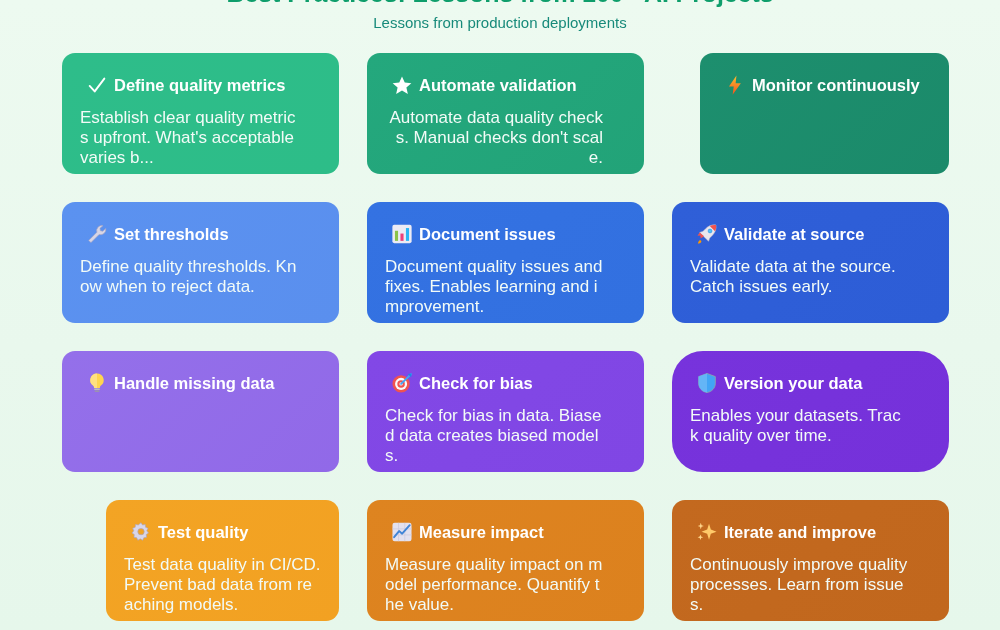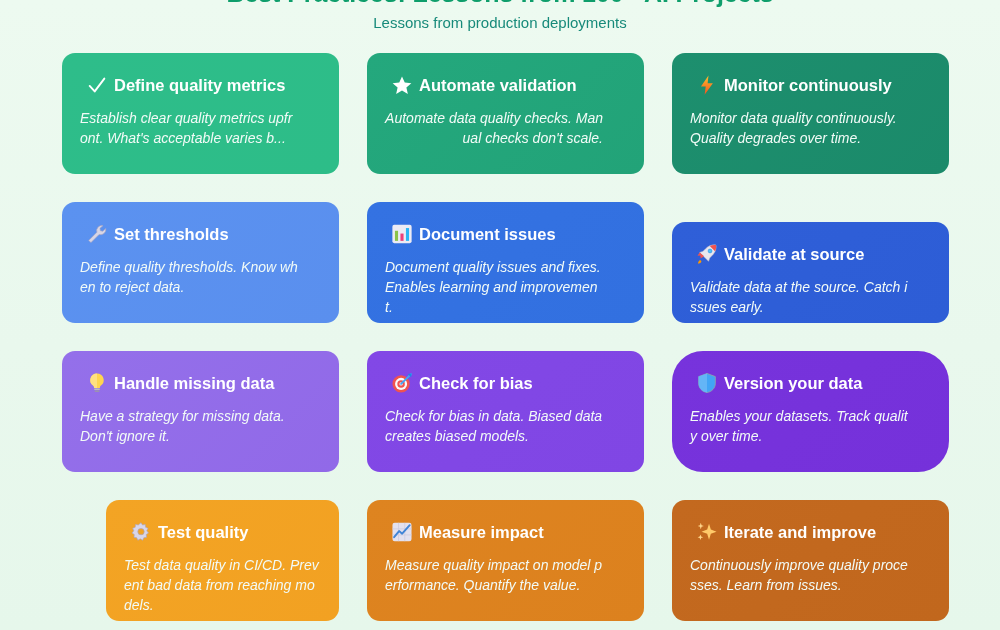--- a/index.html
+++ b/index.html
@@ -95,26 +95,25 @@
 
   .card-title {
     font-size: 16.5px;
     font-weight: bold;
     line-height: 20px;
     color: #ffffff;
     white-space: nowrap;
   }
 
   .card-body {
-    font-size: 14px;
+    font-size: 17px;
     line-height: 20px;
     color: #f2fbf7;
     word-break: break-all;
     max-width: 218px;
-    font-style: italic;
   }
 </style>
 </head>
 <body>
 
 <div class="page-bg"></div>
 
 <div class="page">
 
   <div class="header">
@@ -138,36 +137,35 @@
         <div class="card-head">
           <span class="card-icon">
             <svg width="22" height="22" viewBox="0 0 24 24">
               <path d="M12 2.6 L15 9.3 L22.2 10 L16.8 14.8 L18.4 21.8 L12 18.1 L5.6 21.8 L7.2 14.8 L1.8 10 L9 9.3 Z" fill="#ffffff"></path>
             </svg>
           </span>
           <span class="card-title">Automate validation</span>
         </div>
         <div class="card-body">Automate data quality checks. Manual checks don't scale.</div>
       </div>
-      <div class="card" style="background: linear-gradient(135deg, rgb(29, 143, 110) 0%, rgb(27, 138, 106) 100%);">
+      <div class="card" style="background: linear-gradient(135deg, rgb(29, 143, 110) 0%, rgb(27, 138, 106) 100%); margin-left: 28px;">
         <div class="card-head">
           <span class="card-icon">
             <svg width="22" height="22" viewBox="0 0 24 24">
               <defs>
                 <linearGradient id="gBolt" x1="0" y1="0" x2="0" y2="1">
                   <stop offset="0" stop-color="#fbc02d"></stop>
                   <stop offset="1" stop-color="#f4511e"></stop>
                 </linearGradient>
               </defs>
               <path d="M13.6 1.5 L5.4 13.6 H10.6 L9.4 22.5 L18.4 10 H12.7 Z" fill="url(#gBolt)"></path>
             </svg>
           </span>
           <span class="card-title">Monitor continuously</span>
         </div>
-        <div class="card-body">Monitor data quality continuously. Quality degrades over time.</div>
       </div>
       <div class="card" style="background: linear-gradient(135deg, rgb(91, 146, 240) 0%, rgb(90, 143, 238) 100%);">
         <div class="card-head">
           <span class="card-icon">
             <svg width="22" height="22" viewBox="0 0 24 24">
               <path d="M18.5 2.9a5.6 5.6 0 0 0-6.6 7.2L3 19l2.4 2.4 8.9-8.9a5.6 5.6 0 0 0 7.2-6.6l-3.1 3.1-2.7-.5-.5-2.7z" fill="#d8d6e6" stroke="#a9a5bf" stroke-width="0.7" stroke-linejoin="round"></path>
             </svg>
           </span>
           <span class="card-title">Set thresholds</span>
         </div>
@@ -180,21 +178,21 @@
               <rect x="1.5" y="2" width="21" height="20" rx="2" fill="#ecebf4"></rect>
               <rect x="4.3" y="8.5" width="3.4" height="11" fill="#8bc34a"></rect>
               <rect x="10.3" y="11.5" width="3.4" height="8" fill="#ec407a"></rect>
               <rect x="16.3" y="5.5" width="3.4" height="14" fill="#29b6f6"></rect>
             </svg>
           </span>
           <span class="card-title">Document issues</span>
         </div>
         <div class="card-body">Document quality issues and fixes. Enables learning and improvement.</div>
       </div>
-      <div class="card" style="background: linear-gradient(135deg, rgb(47, 95, 216) 0%, rgb(45, 93, 214) 100%); margin-top: 20px;">
+      <div class="card" style="background: linear-gradient(135deg, rgb(47, 95, 216) 0%, rgb(45, 93, 214) 100%);">
         <div class="card-head">
           <span class="card-icon">
             <svg width="22" height="22" viewBox="0 0 24 24">
               <path d="M21.8 2.2c-4.4-.7-8.4 1-11.3 4L7.7 9 4 10.3l2.2 2.2 5.3 5.3 2.2 2.2L15 16.3l2.8-2.8c3-2.9 4.7-6.9 4-11.3z" fill="#e8e6ee" stroke="#b6b2c4" stroke-width="0.6"></path>
               <circle cx="15.3" cy="8.7" r="2.1" fill="#4fc3f7" stroke="#1e88e5" stroke-width="0.6"></circle>
               <path d="M21.8 2.2c-2.4-.4-4.7 0-6.8 1l5.8 5.8c1-2.1 1.4-4.4 1-6.8z" fill="#ef5350"></path>
               <path d="M4 10.3 1.6 14l3.1-.3.4 3.1 3.7-2.4z" fill="#ef5350"></path>
               <path d="M3.4 19.3c-.9.9-1.3 3.3-1.3 3.3s2.4-.4 3.3-1.3c.6-.6.6-1.5 0-2.1-.6-.5-1.4-.5-2 .1z" fill="#ff9800"></path>
             </svg>
           </span>
@@ -207,21 +205,20 @@
           <span class="card-icon">
             <svg width="22" height="22" viewBox="0 0 24 24">
               <path d="M12 1.6a7.3 7.3 0 0 0-4.3 13.2c.7.5 1.1 1.3 1.1 2.1v.6h6.4v-.6c0-.8.4-1.6 1.1-2.1A7.3 7.3 0 0 0 12 1.6z" fill="#ffd54f"></path>
               <path d="M12 1.6a7.3 7.3 0 0 0-4.3 13.2c.7.5 1.1 1.3 1.1 2.1v.6h3.2z" fill="#ffe082"></path>
               <rect x="8.8" y="17.9" width="6.4" height="1.6" rx="0.8" fill="#bdbdbd"></rect>
               <rect x="9.3" y="20.1" width="5.4" height="1.5" rx="0.75" fill="#9e9e9e"></rect>
             </svg>
           </span>
           <span class="card-title">Handle missing data</span>
         </div>
-        <div class="card-body">Have a strategy for missing data. Don't ignore it.</div>
       </div>
       <div class="card" style="background: linear-gradient(135deg, rgb(130, 72, 230) 0%, rgb(128, 70, 228) 100%);">
         <div class="card-head">
           <span class="card-icon">
             <svg width="22" height="22" viewBox="0 0 24 24">
               <circle cx="11" cy="13" r="9.4" fill="#ef5350"></circle>
               <circle cx="11" cy="13" r="6.6" fill="#fafafa"></circle>
               <circle cx="11" cy="13" r="4.1" fill="#ef5350"></circle>
               <circle cx="11" cy="13" r="1.8" fill="#fafafa"></circle>
               <path d="M11 13 L21.8 2.4" stroke="#42a5f5" stroke-width="2.1" stroke-linecap="round"></path>

